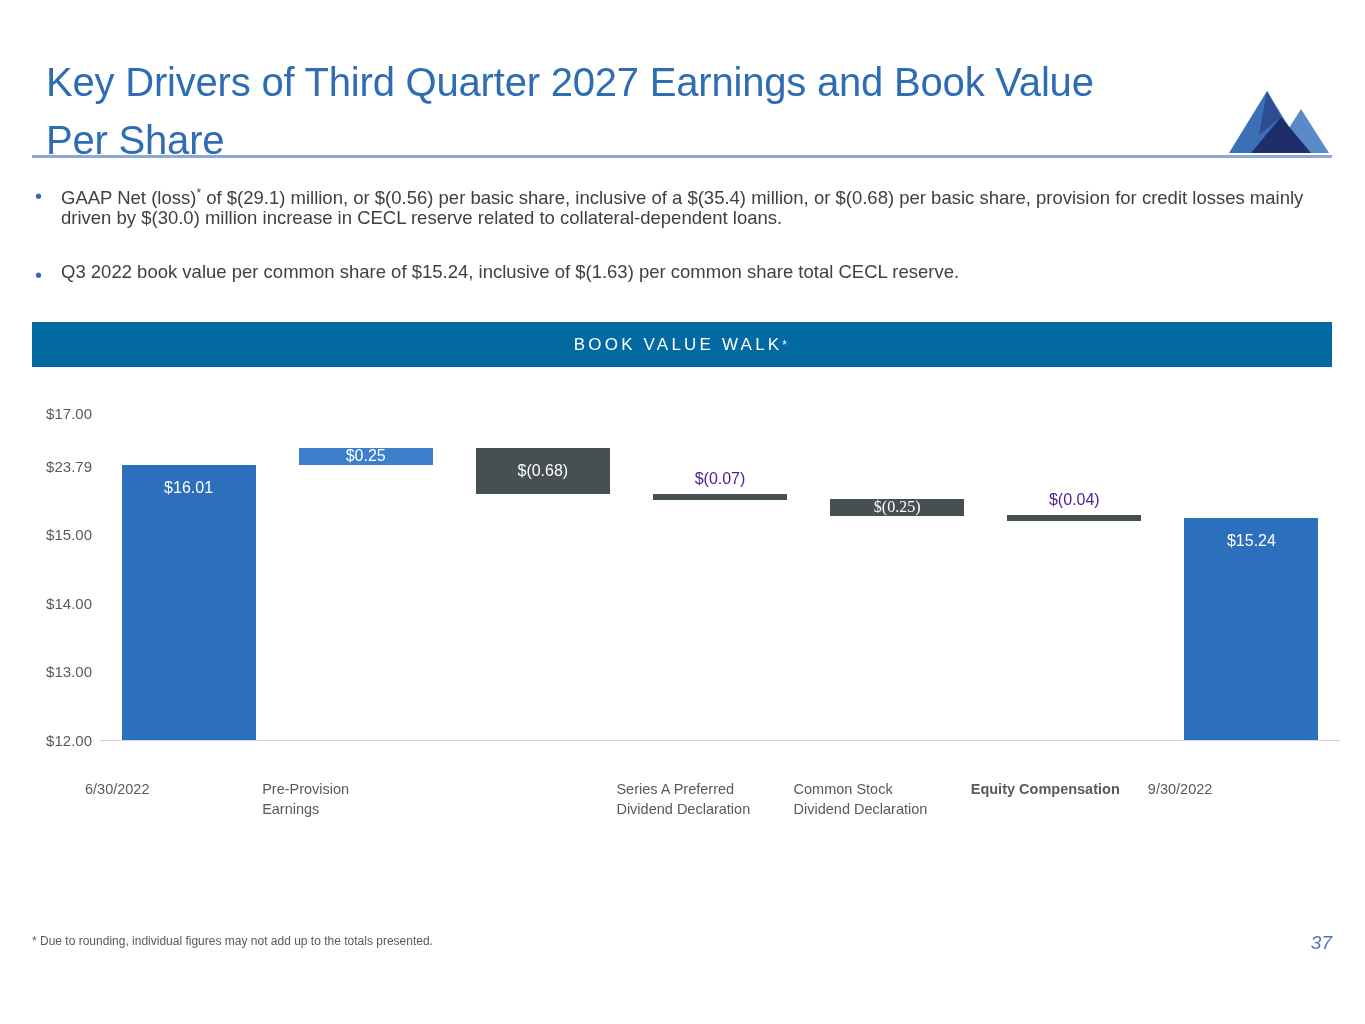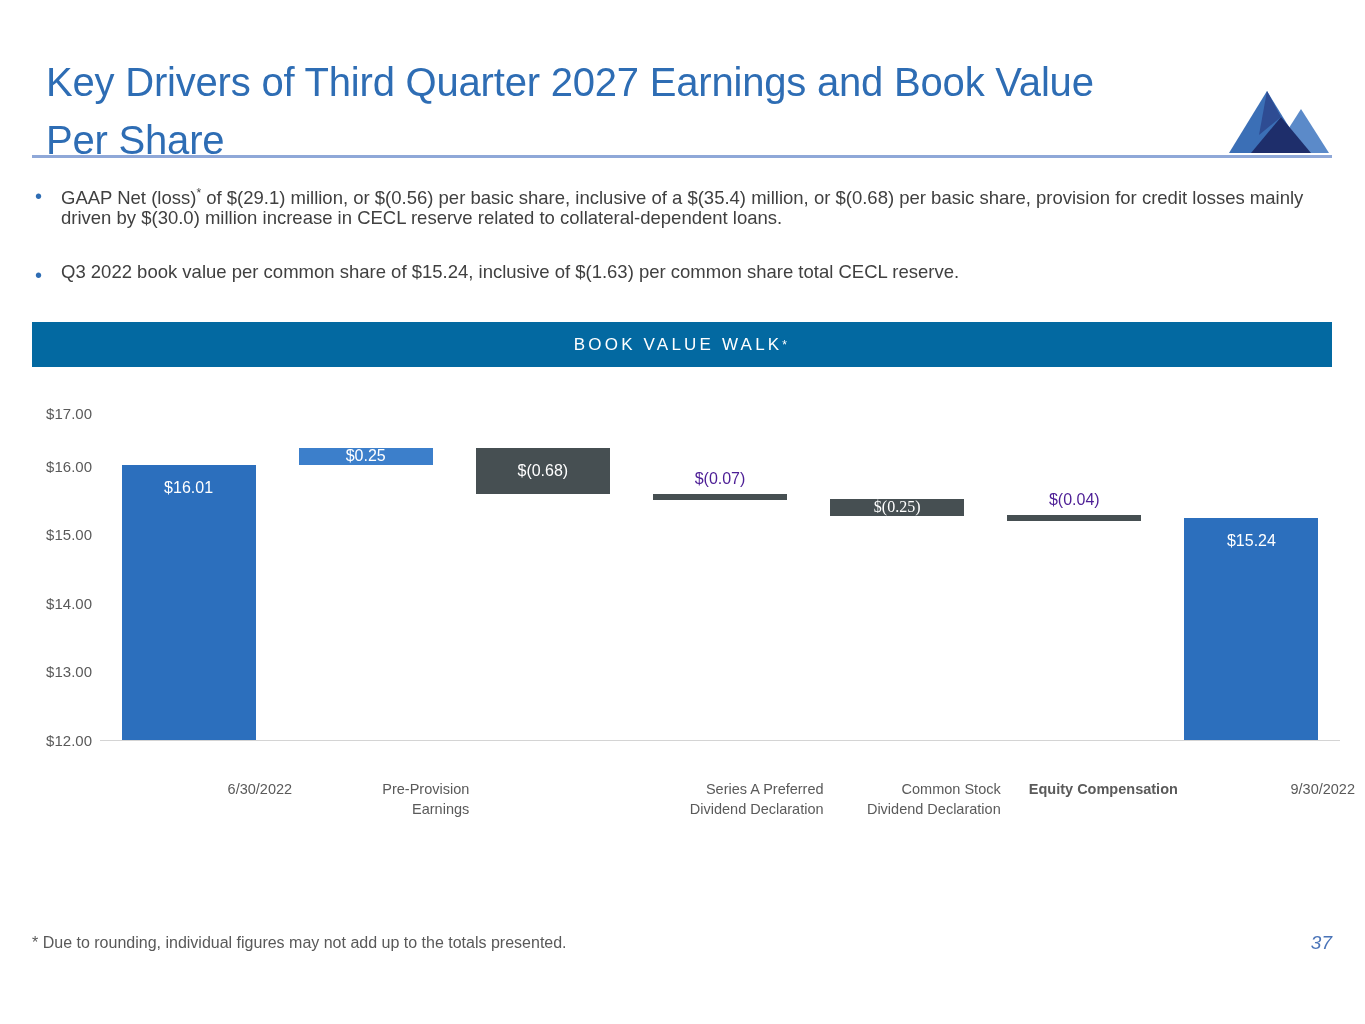--- a/index.html
+++ b/index.html
@@ -144,31 +144,31 @@
   }
   .bar-label.inside { color: #ffffff; }
   .bar-label.outside { color: #4c1d95; }
 
   .cat-label {
     position: absolute;
     top: 382px;
     font-size: 14.5px;
     line-height: 20px;
     color: #5A5A5A;
-    text-align: right;
+    text-align: left;
     transform: translateX(-50%);
     white-space: pre-line;
   }
 
   
   #footnote {
     position: absolute;
     left: 32px;
     top: 934px;
-    font-size: 16px;
+    font-size: 12px;
     color: #595959;
   }
   #page-number {
     position: absolute;
     right: 33px;
     top: 932px;
     font-size: 19px;
     font-style: italic;
     color: #4A74B8;
   }
@@ -204,21 +204,21 @@
 </div>
 
 <div id="chart-banner">
   <span>BOOK VALUE WALK</span>
     <span class="sup">*</span>
 </div>
 
 <div id="chart">
   <div id="yaxis">
       <div class="ytick" style="top: 0px; margin-top: 16px;">$17.00</div>
-      <div class="ytick" style="top: 68.6px;">$16.00</div>
+      <div class="ytick" style="top: 68.6px;">$23.79</div>
       <div class="ytick" style="top: 137.2px;">$15.00</div>
       <div class="ytick" style="top: 205.8px;">$14.00</div>
       <div class="ytick" style="top: 274.4px;">$13.00</div>
       <div class="ytick" style="top: 343px;">$12.00</div>
     </div>
   <div id="plot">
     <div id="baseline"></div>
   <div class="bar" style="left: 21.5714px; top: 67.914px; width: 134px; height: 275.086px; background: rgb(44, 111, 189);"></div>
       <div class="bar-label inside" style="left: 88.5714px; top: 81.914px;">$16.01</div>
       <div class="cat-label" style="left: 88.5714px; width: 207.143px; margin-left: 0px;">6/30/2022</div>

